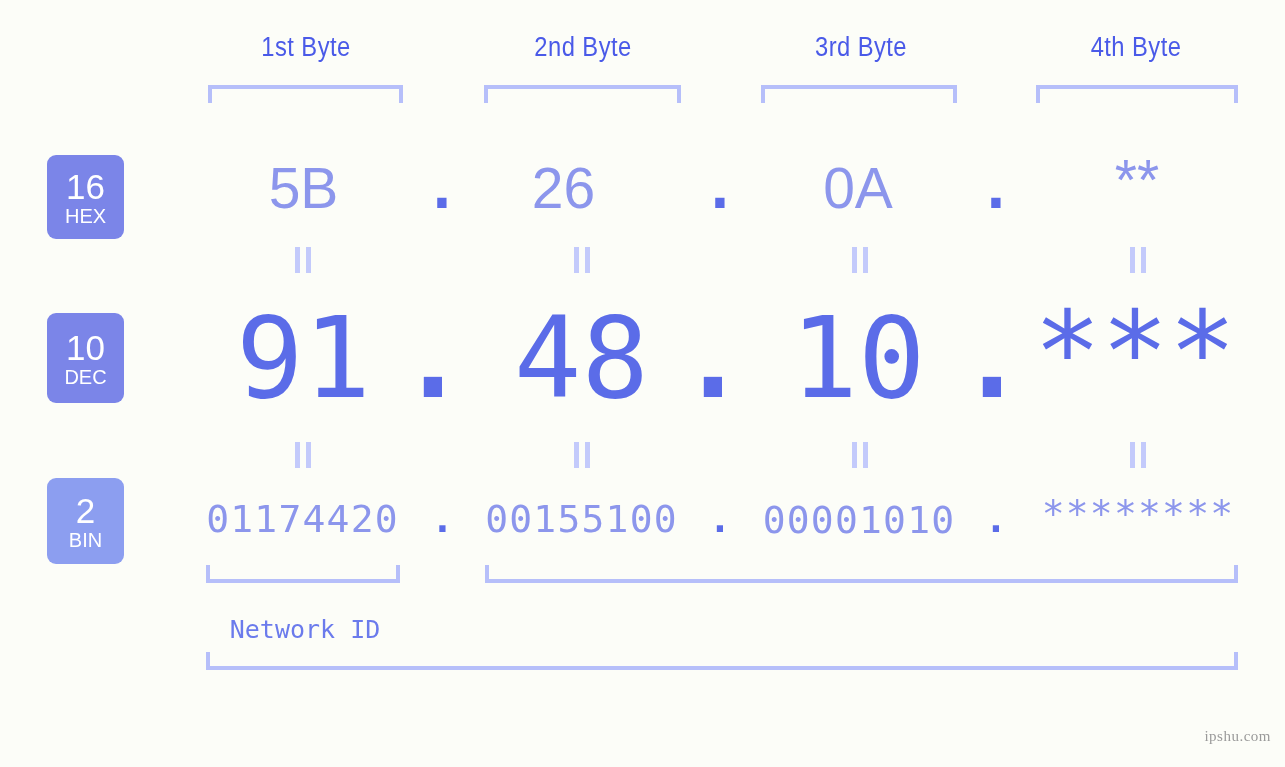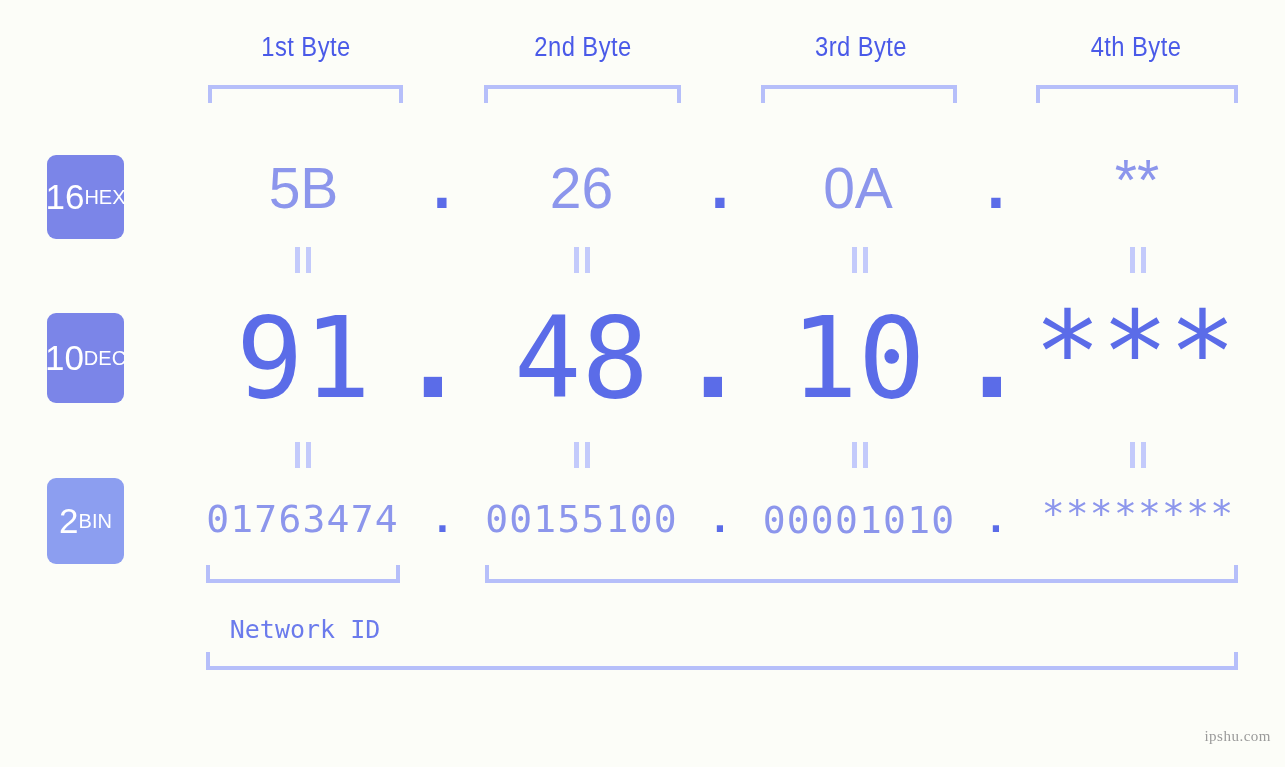--- a/index.html
+++ b/index.html
@@ -57,21 +57,21 @@
   
   .badge {
     position: absolute;
     left: 47px;
     width: 77px;
     border-radius: 9px;
     color: #ffffff;
     text-align: center;
     font-family: "Liberation Sans", sans-serif;
     display: flex;
-    flex-direction: row;
+    flex-direction: column;
     justify-content: center;
     align-items: center;
     line-height: 1;
   }
   .badge .num {
     font-size: 35px;
     font-weight: 400;
     letter-spacing: 0px;
     margin-bottom: 2px;
   }
@@ -215,21 +215,21 @@
   </div>
 
   <div class="badge" id="badge-bin">
     <span class="num">2</span>
     <span class="nm">BIN</span>
   </div>
 
   <div class="row" style="top:160px;">
     <div class="cell hex-val" style="left:206px; top:0; width:195px;">5B</div>
     <div class="cell hex-dot" style="left:401px; top:0; width:82px;">.</div>
-    <div class="cell hex-val" style="left:483px; top:0; width:197px;text-align:center;">26</div>
+    <div class="cell hex-val" style="left:465px; top:0; width:197px;text-align:center;">26</div>
     <div class="cell hex-dot" style="left:680px; top:0; width:80px;">.</div>
     <div class="cell hex-val" style="left:760px; top:0; width:196px;">0A</div>
     <div class="cell hex-dot" style="left:956px; top:0; width:80px;">.</div>
     <div class="cell hex-val" style="left:1036px; top:-8px; width:202px;">**</div>
   </div>
 
   <div class="eqsign" style="left:292px; top:247px;">
       <i></i>
       <i></i>
     </div>
@@ -267,21 +267,21 @@
   <div class="eqsign" style="left:849px; top:442px;">
       <i></i>
       <i></i>
     </div>
   <div class="eqsign" style="left:1127px; top:442px;">
       <i></i>
       <i></i>
     </div>
 
   <div class="row" style="top:500px;">
-    <div class="cell bin-val" style="left:200px; top:0; width:205px;">01763474</div>
+    <div class="cell bin-val" style="left:200px; top:0; width:205px;">01174420</div>
     <div class="cell bin-dot" style="left:400px; top:0; width:85px;">.</div>
     <div class="cell bin-val" style="left:478px; top:0; width:207px;">00155100</div>
     <div class="cell bin-dot" style="left:680px; top:0; width:80px;">.</div>
     <div class="cell bin-val" style="left:756px; top:1px; width:206px;">00001010</div>
     <div class="cell bin-dot" style="left:956px; top:0; width:80px;">.</div>
     <div class="cell bin-val" style="left:1033px; top:-5px; width:210px;">********</div>
   </div>
 
   <div class="bracket-up" style="left:206px; top:565px; width:194px;"></div>
   <div class="bracket-up" style="left:485px; top:565px; width:753px;"></div>

